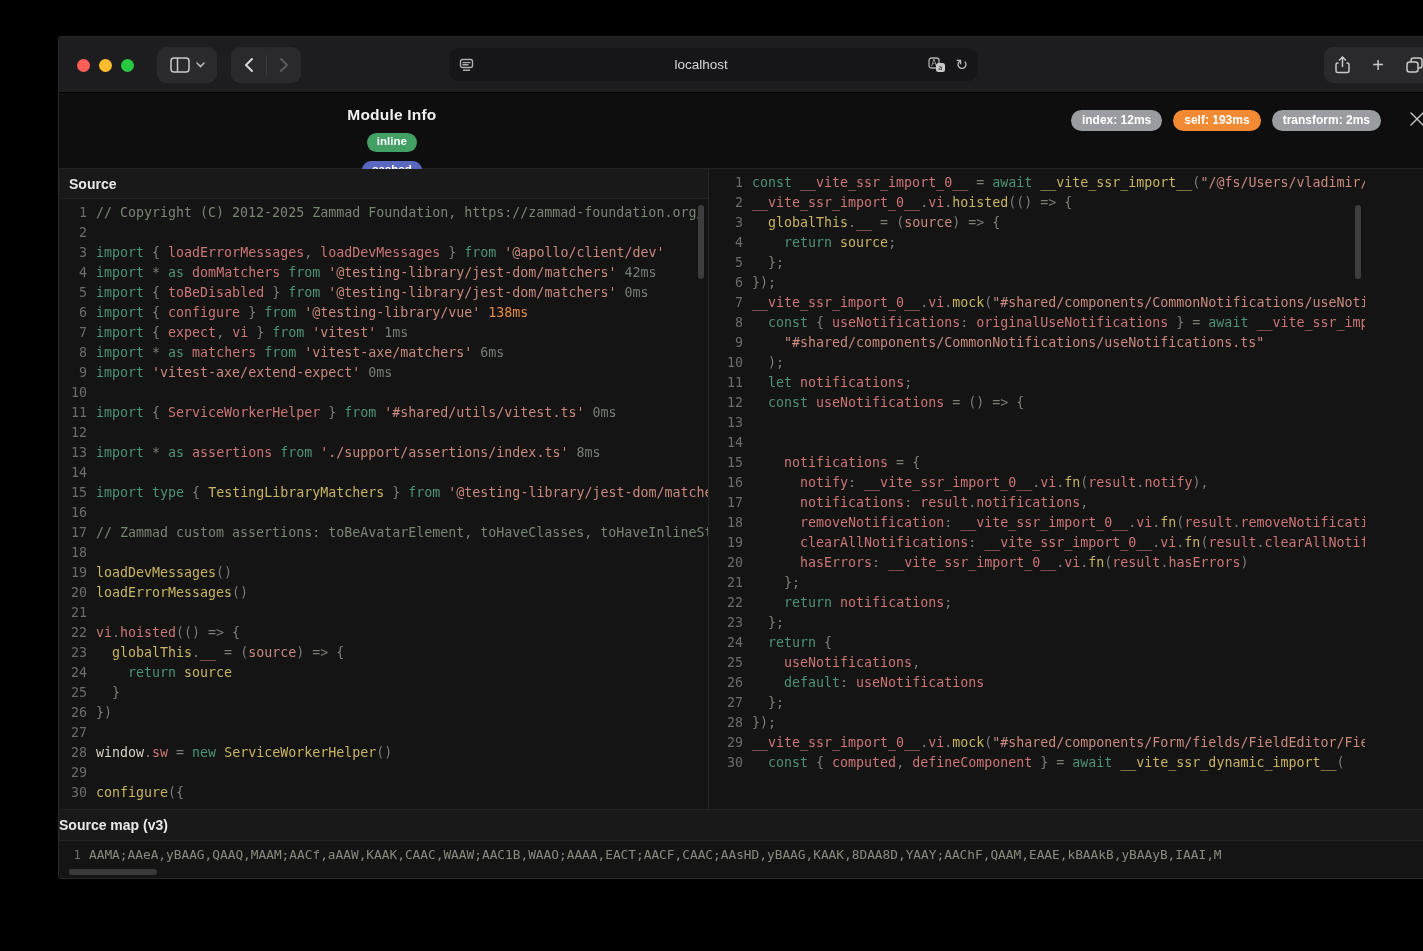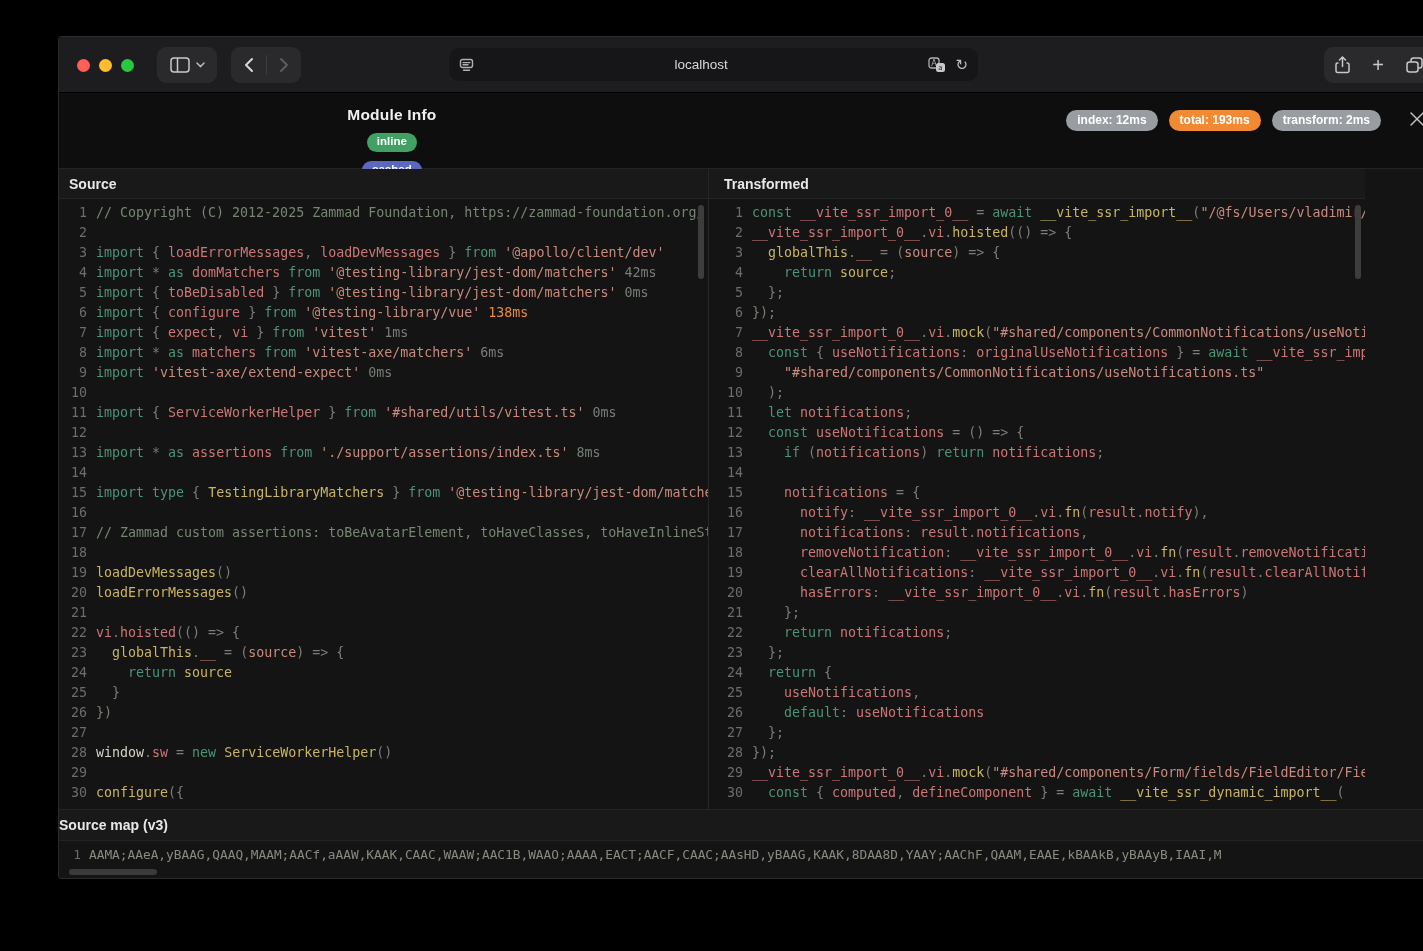--- a/index.html
+++ b/index.html
@@ -172,21 +172,21 @@
     <div class="mh-left">
       <div class="title-row">
         <span class="mh-title">Module Info</span>
         <span class="mbadge inline">inline</span>
         <span class="mbadge cached">cached</span>
       </div>
       <div class="mh-path">/Users/vladimir/Projects/zammad/app/frontend/tests/vitest.setup.ts</div>
     </div>
     <div class="mh-right">
       <span class="metric gray">index: 12ms</span>
-      <span class="metric orange">total: 193ms</span>
+      <span class="metric orange">self: 193ms</span>
       <span class="metric gray">transform: 2ms</span>
       <span class="close-btn">
         <svg width="14" height="14" viewBox="0 0 14 14" stroke="#c4c4c4" stroke-width="1.4" stroke-linecap="round">
           <line x1="1" y1="1" x2="13" y2="13"></line>
             <line x1="13" y1="1" x2="1" y2="13"></line>
         </svg>
       </span>
     </div>
   </div>
 
@@ -221,35 +221,34 @@
           <div class="cline"><span class="ln">25</span><span class="ct"><span class="t-d">  </span><span class="t-p">}</span></span></div>
           <div class="cline"><span class="ln">26</span><span class="ct"><span class="t-p">})</span></span></div>
           <div class="cline"><span class="ln">27</span><span class="ct"></span></div>
           <div class="cline"><span class="ln">28</span><span class="ct"><span class="t-d">window</span><span class="t-p">.</span><span class="t-v">sw</span><span class="t-p"> = </span><span class="t-k">new</span><span class="t-p"> </span><span class="t-f">ServiceWorkerHelper</span><span class="t-p">()</span></span></div>
           <div class="cline"><span class="ln">29</span><span class="ct"></span></div>
           <div class="cline"><span class="ln">30</span><span class="ct"><span class="t-f">configure</span><span class="t-p">({</span></span></div>
         </div>
       <div class="vscroll"></div>
     </div>
     <div class="pane pane-transformed">
-      <div class="pane-header">Transformed</div>
       <div class="code">
           <div class="cline"><span class="ln">1</span><span class="ct"><span class="t-k">const</span><span class="t-p"> </span><span class="t-v">__vite_ssr_import_0__</span><span class="t-p"> = </span><span class="t-k">await</span><span class="t-p"> </span><span class="t-f">__vite_ssr_import__</span><span class="t-p">(</span><span class="t-s">"/@fs/Users/vladimir/Projects/zammad/node_modules/vitest/dist/index.js"</span></span></div>
           <div class="cline"><span class="ln">2</span><span class="ct"><span class="t-v">__vite_ssr_import_0__</span><span class="t-p">.</span><span class="t-v">vi</span><span class="t-p">.</span><span class="t-f">hoisted</span><span class="t-p">(() =&gt; {</span></span></div>
           <div class="cline"><span class="ln">3</span><span class="ct"><span class="t-d">  </span><span class="t-f">globalThis</span><span class="t-p">.</span><span class="t-v">__</span><span class="t-p"> = (</span><span class="t-s">source</span><span class="t-p">) =&gt; {</span></span></div>
           <div class="cline"><span class="ln">4</span><span class="ct"><span class="t-d">    </span><span class="t-k">return</span><span class="t-p"> </span><span class="t-f">source</span><span class="t-p">;</span></span></div>
           <div class="cline"><span class="ln">5</span><span class="ct"><span class="t-d">  </span><span class="t-p">};</span></span></div>
           <div class="cline"><span class="ln">6</span><span class="ct"><span class="t-p">});</span></span></div>
           <div class="cline"><span class="ln">7</span><span class="ct"><span class="t-v">__vite_ssr_import_0__</span><span class="t-p">.</span><span class="t-v">vi</span><span class="t-p">.</span><span class="t-f">mock</span><span class="t-p">(</span><span class="t-s">"#shared/components/CommonNotifications/useNotifications.ts"</span></span></div>
           <div class="cline"><span class="ln">8</span><span class="ct"><span class="t-d">  </span><span class="t-k">const</span><span class="t-p"> { </span><span class="t-v">useNotifications</span><span class="t-p">: </span><span class="t-v">originalUseNotifications</span><span class="t-p"> } = </span><span class="t-k">await</span><span class="t-p"> </span><span class="t-v">__vite_ssr_import_0__</span></span></div>
           <div class="cline"><span class="ln">9</span><span class="ct"><span class="t-d">    </span><span class="t-s">"#shared/components/CommonNotifications/useNotifications.ts"</span></span></div>
           <div class="cline"><span class="ln">10</span><span class="ct"><span class="t-d">  </span><span class="t-p">);</span></span></div>
           <div class="cline"><span class="ln">11</span><span class="ct"><span class="t-d">  </span><span class="t-k">let</span><span class="t-p"> </span><span class="t-v">notifications</span><span class="t-p">;</span></span></div>
           <div class="cline"><span class="ln">12</span><span class="ct"><span class="t-d">  </span><span class="t-k">const</span><span class="t-p"> </span><span class="t-v">useNotifications</span><span class="t-p"> = () =&gt; {</span></span></div>
-          <div class="cline"><span class="ln">13</span><span class="ct"><span class="t-d">    </span><span class="t-k">if</span><span class="t-p"> (</span><span class="t-v">notifications</span><span class="t-p">) </span><span class="t-k">return</span><span class="t-p"> </span><span class="t-v">notifications</span><span class="t-p">;</span></span></div>
+          <div class="cline"><span class="ln">13</span></div>
           <div class="cline"><span class="ln">14</span></div>
           <div class="cline"><span class="ln">15</span><span class="ct"><span class="t-d">    </span><span class="t-v">notifications</span><span class="t-p"> = {</span></span></div>
           <div class="cline"><span class="ln">16</span><span class="ct"><span class="t-d">      </span><span class="t-v">notify</span><span class="t-p">: </span><span class="t-v">__vite_ssr_import_0__</span><span class="t-p">.</span><span class="t-v">vi</span><span class="t-p">.</span><span class="t-f">fn</span><span class="t-p">(</span><span class="t-v">result</span><span class="t-p">.</span><span class="t-v">notify</span><span class="t-p">),</span></span></div>
           <div class="cline"><span class="ln">17</span><span class="ct"><span class="t-d">      </span><span class="t-v">notifications</span><span class="t-p">: </span><span class="t-v">result</span><span class="t-p">.</span><span class="t-v">notifications</span><span class="t-p">,</span></span></div>
           <div class="cline"><span class="ln">18</span><span class="ct"><span class="t-d">      </span><span class="t-v">removeNotification</span><span class="t-p">: </span><span class="t-v">__vite_ssr_import_0__</span><span class="t-p">.</span><span class="t-v">vi</span><span class="t-p">.</span><span class="t-f">fn</span><span class="t-p">(</span><span class="t-v">result</span><span class="t-p">.</span><span class="t-v">removeNotification</span></span></div>
           <div class="cline"><span class="ln">19</span><span class="ct"><span class="t-d">      </span><span class="t-v">clearAllNotifications</span><span class="t-p">: </span><span class="t-v">__vite_ssr_import_0__</span><span class="t-p">.</span><span class="t-v">vi</span><span class="t-p">.</span><span class="t-f">fn</span><span class="t-p">(</span><span class="t-v">result</span><span class="t-p">.</span><span class="t-v">clearAllNotifications</span></span></div>
           <div class="cline"><span class="ln">20</span><span class="ct"><span class="t-d">      </span><span class="t-v">hasErrors</span><span class="t-p">: </span><span class="t-v">__vite_ssr_import_0__</span><span class="t-p">.</span><span class="t-v">vi</span><span class="t-p">.</span><span class="t-f">fn</span><span class="t-p">(</span><span class="t-v">result</span><span class="t-p">.</span><span class="t-v">hasErrors</span><span class="t-p">)</span></span></div>
           <div class="cline"><span class="ln">21</span><span class="ct"><span class="t-d">    </span><span class="t-p">};</span></span></div>
           <div class="cline"><span class="ln">22</span><span class="ct"><span class="t-d">    </span><span class="t-k">return</span><span class="t-p"> </span><span class="t-v">notifications</span><span class="t-p">;</span></span></div>
           <div class="cline"><span class="ln">23</span><span class="ct"><span class="t-d">  </span><span class="t-p">};</span></span></div>

